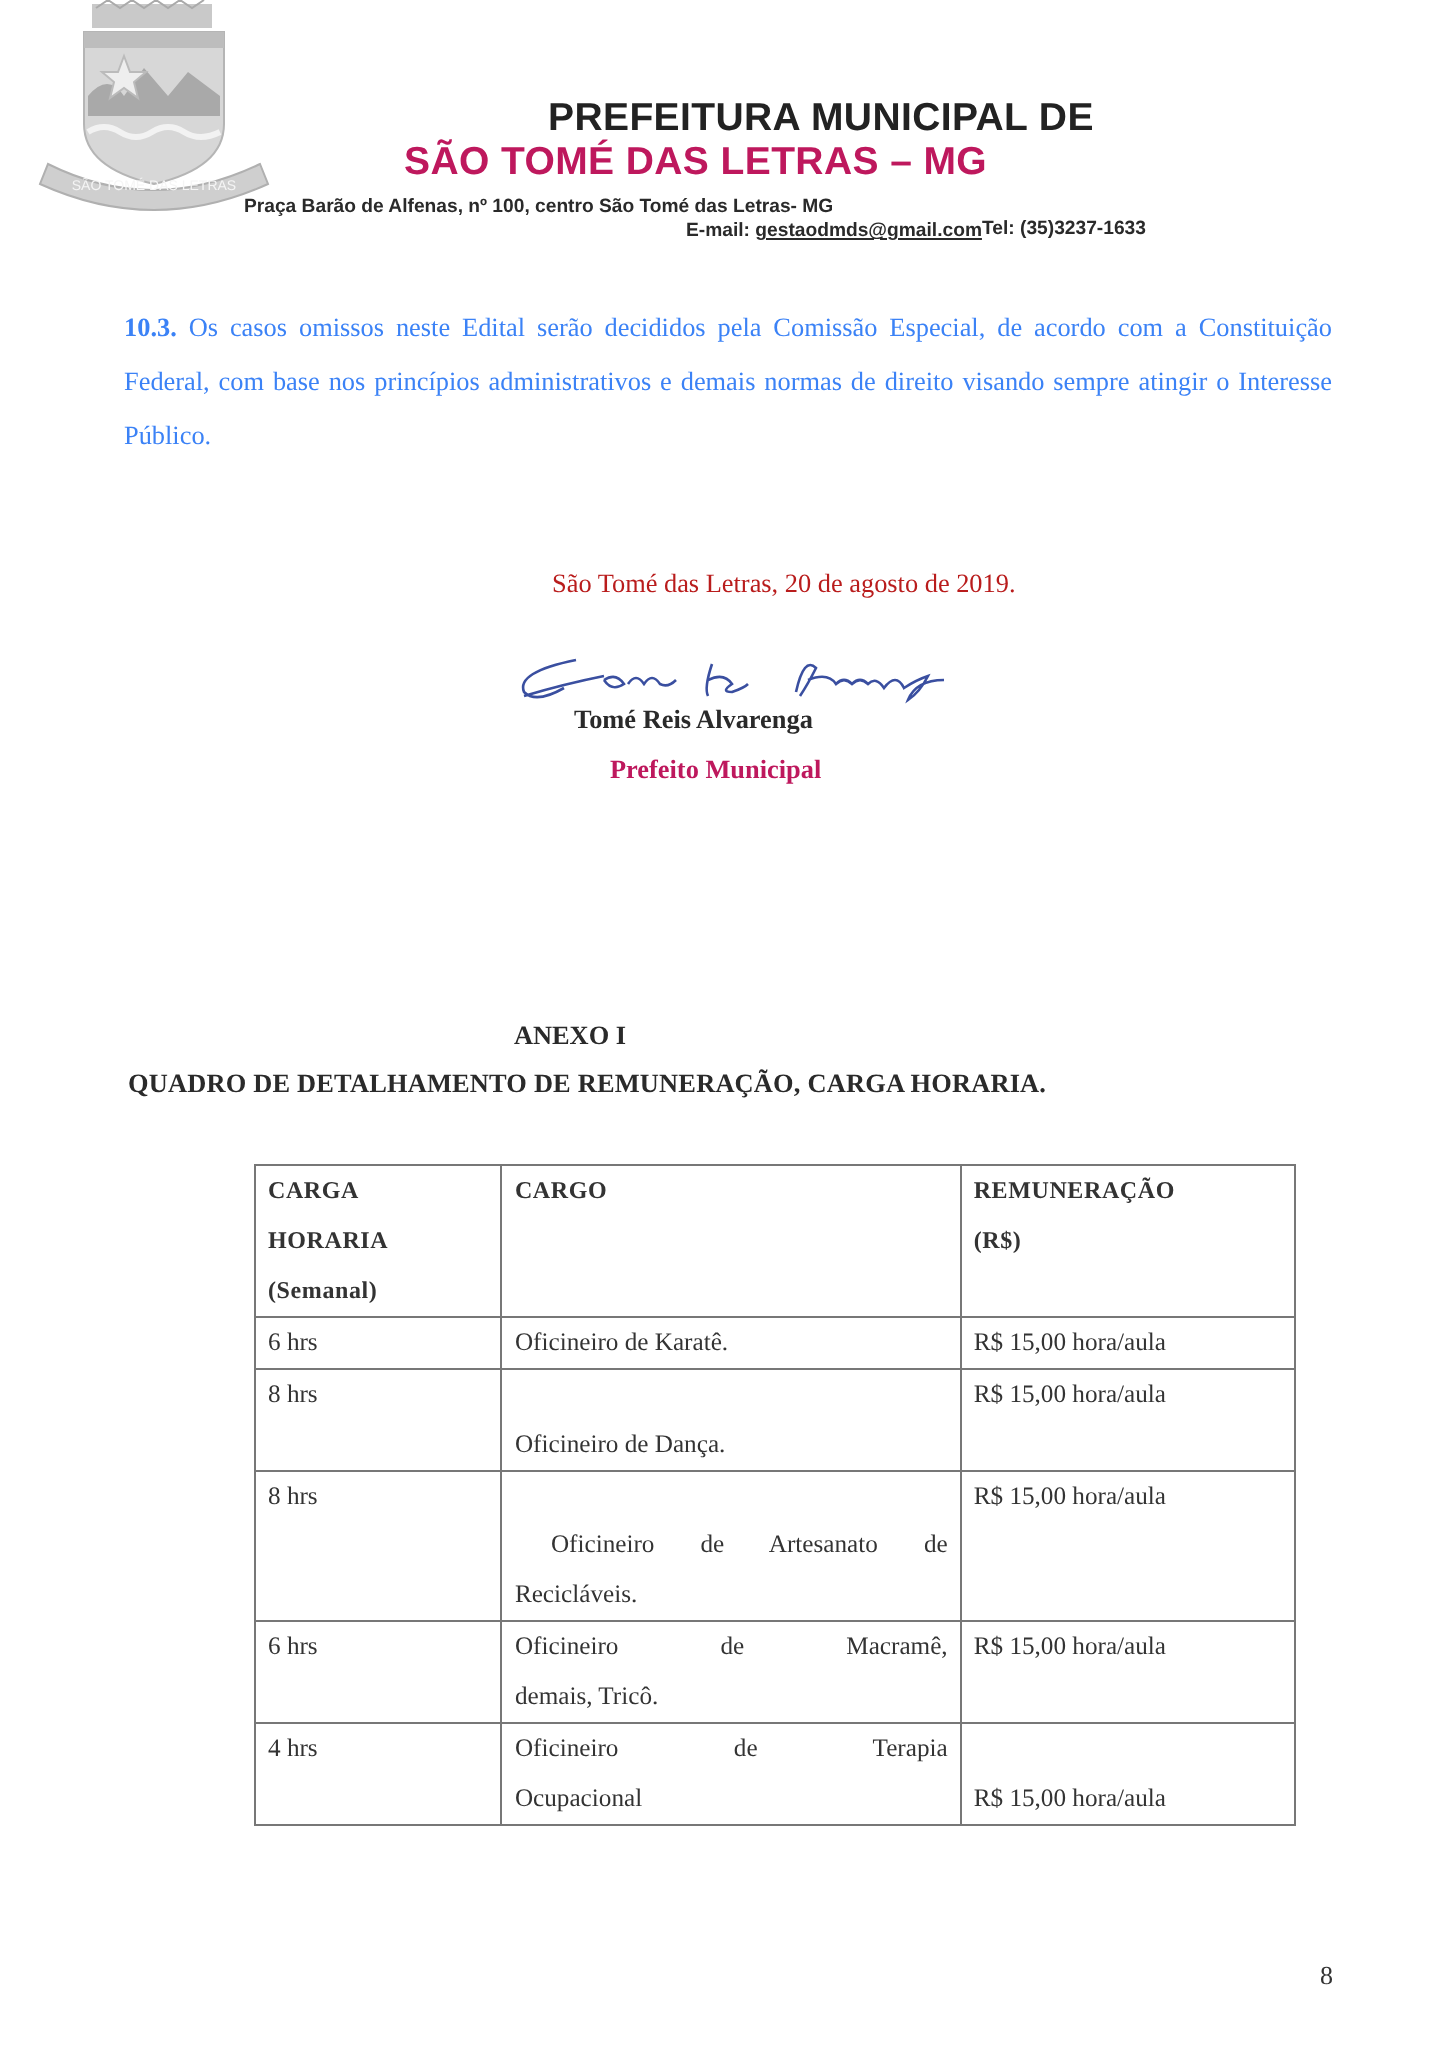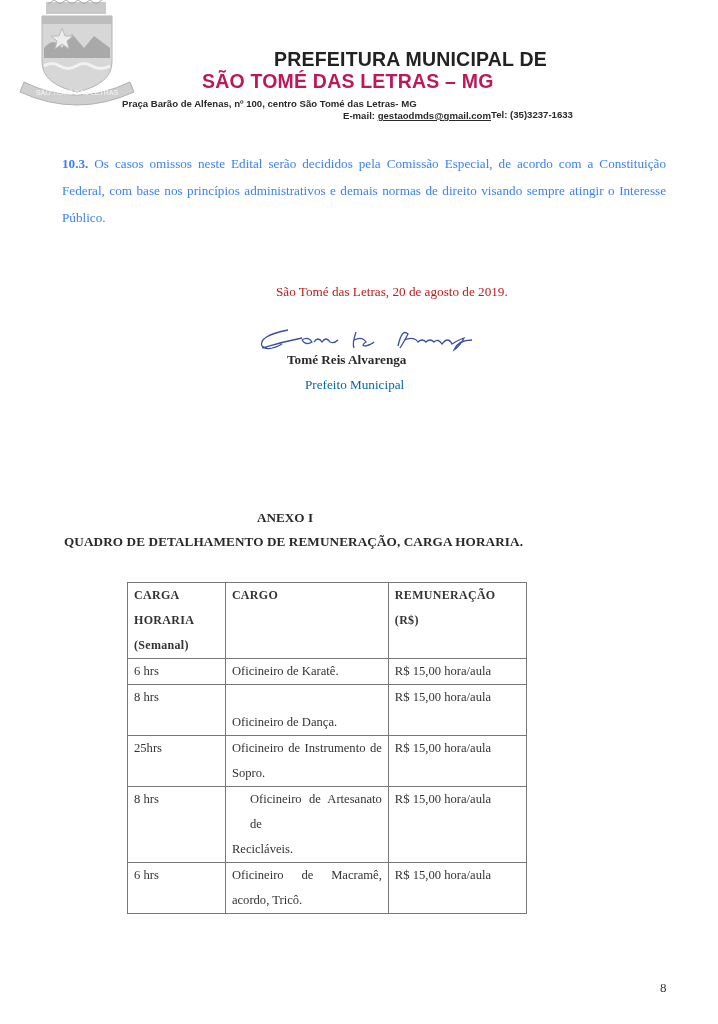--- a/index.html
+++ b/index.html
@@ -16,28 +16,28 @@
   .h-tel { left:491px; top:98px; font-family:Liberation Sans, sans-serif; font-weight:bold; font-size:9.6px; color:#2a2a2a; white-space:nowrap;margin-top:11px; }
   .h-email { left:343px; top:110px; font-family:"Liberation Sans", sans-serif; font-weight:bold; font-size:9.6px; color:#2a2a2a; white-space:nowrap; }
   .h-email a { color:#2a2a2a; text-decoration:underline;text-align:center; }
 
   
   .para { left:62px; top:150px; width:604px; font-size:13.2px; line-height:27px; text-align:justify; color:#3b82f6; }
   .para b { font-weight:bold; }
   .date { left:276px; top:284px; font-size:13.2px; color:#b91c1c; white-space:nowrap; }
   .sig { left:258px; top:326px; width:240px; height:30px; }
   .signer { left:287px; top:352px; font-size:13.2px; font-weight:bold; color:#2a2a2a; white-space:nowrap; }
-  .role { left:305px; top:377px; font-size:13.2px; font-weight:normal; color:#0369a1; white-space:nowrap; }
+  .role { left:305px; top:377px; font-size:13.2px; font-weight:bold; color:#be185d; white-space:nowrap; }
 
   .anexo { left:0; width:570px; top:510px; text-align:center; font-size:13.2px; font-weight:bold; color:#2a2a2a; }
   .quadro { left:64px; top:534px; font-size:13.2px; font-weight:bold; color:#2a2a2a; white-space:nowrap; letter-spacing:0.1px; }
 
   
   table.grid {
-    position:absolute; left:127px; top:582px; width:400px;
+    position:absolute; left:127px; top:582px; width:521px;
     border-collapse:collapse; font-size:12.6px; color:#333;
   }
   table.grid td, table.grid th {
     border:1px solid #777; padding:0 6px; vertical-align:top; text-align:left;
     line-height:25px;
   }
   table.grid th { font-weight:bold; font-size:12px; letter-spacing:0.3px; }
   .c1 { width:100px; }
   .c2 { width:197px;margin-top:44px; }
   .c3 { width:140px; }
@@ -102,40 +102,42 @@
     <td>Oficineiro de Karatê.</td>
     <td>R$ 15,00 hora/aula</td>
   </tr>
   <tr style="height:51px;">
     <td>8 hrs</td>
     <td style="vertical-align:bottom;border-radius:12px;">
           <div>Oficineiro de Dança.</div>
         </td>
     <td>R$ 15,00 hora/aula</td>
   </tr>
-  <tr style="height:51px;">
-    <td>25hrs</td>
-    <td>
-      <div class="just-full">Oficineiro de Instrumento de</div>
-      <div>Sopro.</div>
-    </td>
-    <td>R$ 15,00 hora/aula</td>
-  </tr>
   <tr style="height:75px;">
     <td>8 hrs</td>
     <td style="vertical-align:bottom;">
       <div class="just-full" style="padding-left:18px;">Oficineiro de Artesanato de</div>
       <div>Recicláveis.</div>
     </td>
     <td>R$ 15,00 hora/aula</td>
   </tr>
   <tr style="height:51px;">
     <td>6 hrs</td>
     <td>
       <div class="just-full">Oficineiro de Macramê,</div>
-      <div>acordo, Tricô.</div>
+      <div>demais, Tricô.</div>
     </td>
     <td>R$ 15,00 hora/aula</td>
+  </tr>
+  <tr style="height:51px;">
+    <td>4 hrs</td>
+    <td>
+      <div class="just-full">Oficineiro de Terapia</div>
+      <div>Ocupacional</div>
+    </td>
+    <td style="vertical-align:bottom;">
+          <div>R$ 15,00 hora/aula</div>
+        </td>
   </tr>
 </tbody>
   </table>
 
 <div class="abs page-num">8</div>
 
 </body></html>

